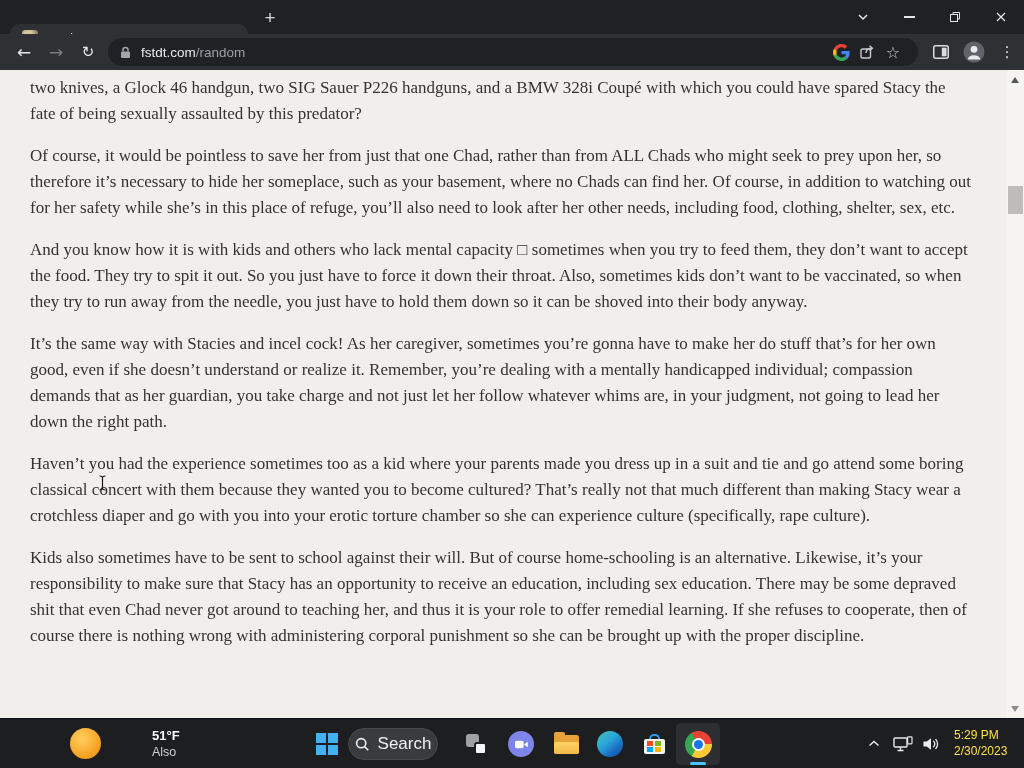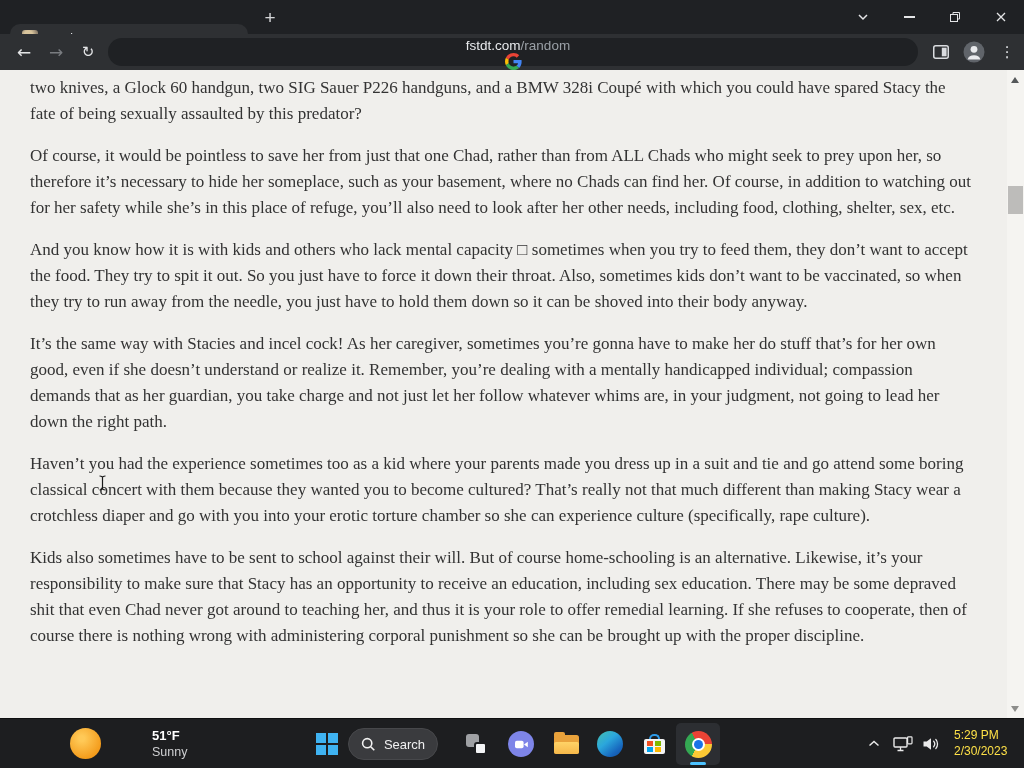--- a/index.html
+++ b/index.html
@@ -21,21 +21,21 @@
   .wincontrols { position:absolute; right:0; top:0; height:34px; width:184px; display:flex; }
   .wc { flex:1; display:flex; align-items:center; justify-content:center; }
   .mini-bar { width:11px; height:1.5px; background:#E4E5E7; }
 
   
   .toolbar { position:absolute; top:34px; left:0; right:0; height:36px; background:#2E3033; }
   .nav-ico { position:absolute; top:2px; width:32px; height:32px; display:flex; align-items:center;
              justify-content:center; font-family:"DejaVu Sans",sans-serif; font-size:17px; color:#E3E4E6; }
   .nav-back { left:8px; } .nav-fwd { left:40px; color:#797C80; } .nav-reload { left:72px; font-size:15px; }
   .omnibox { position:absolute; left:108px; top:4px; width:810px; height:28px; border-radius:14px;
-             background:#1F2124; display:flex; align-items:center; padding:0 12px;flex-direction:column; }
+             background:#1F2124; display:flex; align-items:center; padding:0 12px; }
   .url { font-size:13.5px; margin-left:10px; }
   .url .domain { color:#E8EAED; } .url .path { color:#9AA0A6; }
   .omni-spacer { flex:1; }
   .omni-ico { display:flex; align-items:center; justify-content:center; width:26px; height:26px; }
   .tb-right { position:absolute; right:0; top:0; height:36px; width:100px; display:flex;
               align-items:center; }
   .tbr { flex:1; display:flex; align-items:center; justify-content:center; }
   .menu-dots { color:#DFE1E4; font-family:"DejaVu Sans",sans-serif; font-size:15px; }
   .star-glyph { color:#C6C9CD; font-family:"DejaVu Sans",sans-serif; font-size:16px; }
 
@@ -63,21 +63,21 @@
   .w-text { position:absolute; left:152px; }
   .w-temp { color:#FFFFFF; font-size:13px; font-weight:bold; line-height:16px; }
   .w-cond { color:#CFD0D2; font-size:12.5px; line-height:16px; }
   .tb-ico { position:absolute; top:5px; width:40px; height:40px; display:flex; align-items:center;
             justify-content:center; }
   .win-grid { display:grid; grid-template-columns:10.5px 10.5px; gap:1.8px; }
   .win-grid i { width:10.5px; height:10.5px; background:#3FB3F2; }
   .search-pill { position:absolute; left:348px; top:9px; width:90px; height:32px; border-radius:16px;
                  background:#3A3B3E; border:1px solid #47484B; display:flex; align-items:center;
                  justify-content:center; gap:8px; }
-  .search-label { color:#F0F0F1; font-size:13px; }
+  .search-label { color:#F0F0F1; font-size:17px; }
   .tview { position:relative; width:21px; height:21px; }
   .tv-back { position:absolute; top:0; left:0; width:13px; height:13px; background:#9FA1A4; border-radius:3px; }
   .tv-front { position:absolute; right:0; bottom:0; width:13px; height:13px; background:#F4F5F6;
               border-radius:3px; border:2px solid #1D1E20; }
   .chat-circle { width:26px; height:26px; border-radius:50%; background:#7E85E8; display:flex;
                  align-items:center; justify-content:center; }
   .folder { position:relative; width:25px; height:19px; }
   .f-back { position:absolute; inset:0; background:#E9A23B; border-radius:2.5px; }
   .f-back::before { content:""; position:absolute; top:-3px; left:0; width:11px; height:5px;
                     background:#E9A23B; border-radius:2px 2px 0 0; }
@@ -187,21 +187,21 @@
             <circle cx="11" cy="8.3" r="3.4" fill="#E9EAED"></circle>
             <path d="M4.6 18.4 a6.6 5.4 0 0 1 12.8 0" fill="#E9EAED"></path>
           </svg>
       </span>
       <span class="tbr menu-dots">⋮</span>
     </div>
   </div>
 
   <div class="content">
     <div class="article">
-      <p>two knives, a Glock 60 handgun, two SIG Sauer P226 handguns, and a BMW 328i Coupé with which you could have spared Stacy the fate of being sexually assaulted by this predator?</p>
+      <p>two knives, a Glock 46 handgun, two SIG Sauer P226 handguns, and a BMW 328i Coupé with which you could have spared Stacy the fate of being sexually assaulted by this predator?</p>
       <p>Of course, it would be pointless to save her from just that one Chad, rather than from ALL Chads who might seek to prey upon her, so therefore it’s necessary to hide her someplace, such as your basement, where no Chads can find her. Of course, in addition to watching out for her safety while she’s in this place of refuge, you’ll also need to look after her other needs, including food, clothing, shelter, sex, etc.</p>
       <p>And you know how it is with kids and others who lack mental capacity □ sometimes when you try to feed them, they don’t want to accept the food. They try to spit it out. So you just have to force it down their throat. Also, sometimes kids don’t want to be vaccinated, so when they try to run away from the needle, you just have to hold them down so it can be shoved into their body anyway.</p>
       <p>It’s the same way with Stacies and incel cock! As her caregiver, sometimes you’re gonna have to make her do stuff that’s for her own good, even if she doesn’t understand or realize it. Remember, you’re dealing with a mentally handicapped individual; compassion demands that as her guardian, you take charge and not just let her follow whatever whims are, in your judgment, not going to lead her down the right path.</p>
       <p>Haven’t you had the experience sometimes too as a kid where your parents made you dress up in a suit and tie and go attend some boring classical concert with them because they wanted you to become cultured? That’s really not that much different than making Stacy wear a crotchless diaper and go with you into your erotic torture chamber so she can experience culture (specifically, rape culture).</p>
       <p>Kids also sometimes have to be sent to school against their will. But of course home-schooling is an alternative. Likewise, it’s your responsibility to make sure that Stacy has an opportunity to receive an education, including sex education. There may be some depraved shit that even Chad never got around to teaching her, and thus it is your role to offer remedial learning. If she refuses to cooperate, then of course there is nothing wrong with administering corporal punishment so she can be brought up with the proper discipline.</p>
     </div>
     <div class="ibeam">
       <svg width="11" height="18">
           <path d="M2.5 2 C4 2 5.5 3 5.5 3 C5.5 3 7 2 8.5 2 M5.5 3 V15 M2.5 16 C4 16 5.5 15 5.5 15 C5.5 15 7 16 8.5 16" stroke="#1A1A1A" stroke-width="1.2" fill="none"></path>
         </svg>
@@ -211,21 +211,21 @@
       <div class="sb-thumb"></div>
       <div class="sb-down"></div>
     </div>
   </div>
 
   <div class="taskbar">
     <div class="weather">
       <span class="sun"></span>
       <span class="w-text">
         <div class="w-temp">51°F</div>
-        <div class="w-cond">Sunny</div>
+        <div class="w-cond">Also</div>
       </span>
     </div>
 
     <div class="tb-ico" style="left:307px">
       <span class="win-grid">
           <i></i>
           <i></i>
           <i></i>
           <i></i>
         </span>

